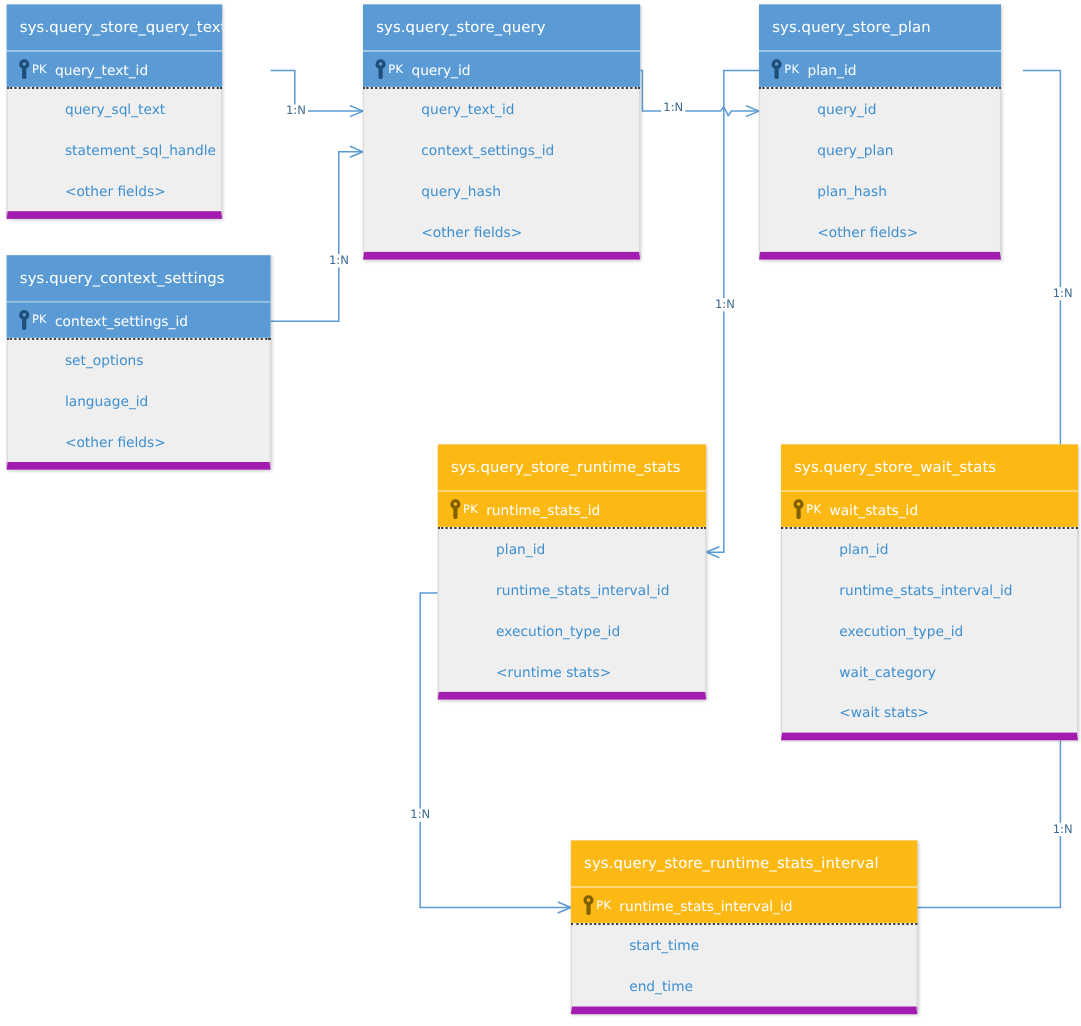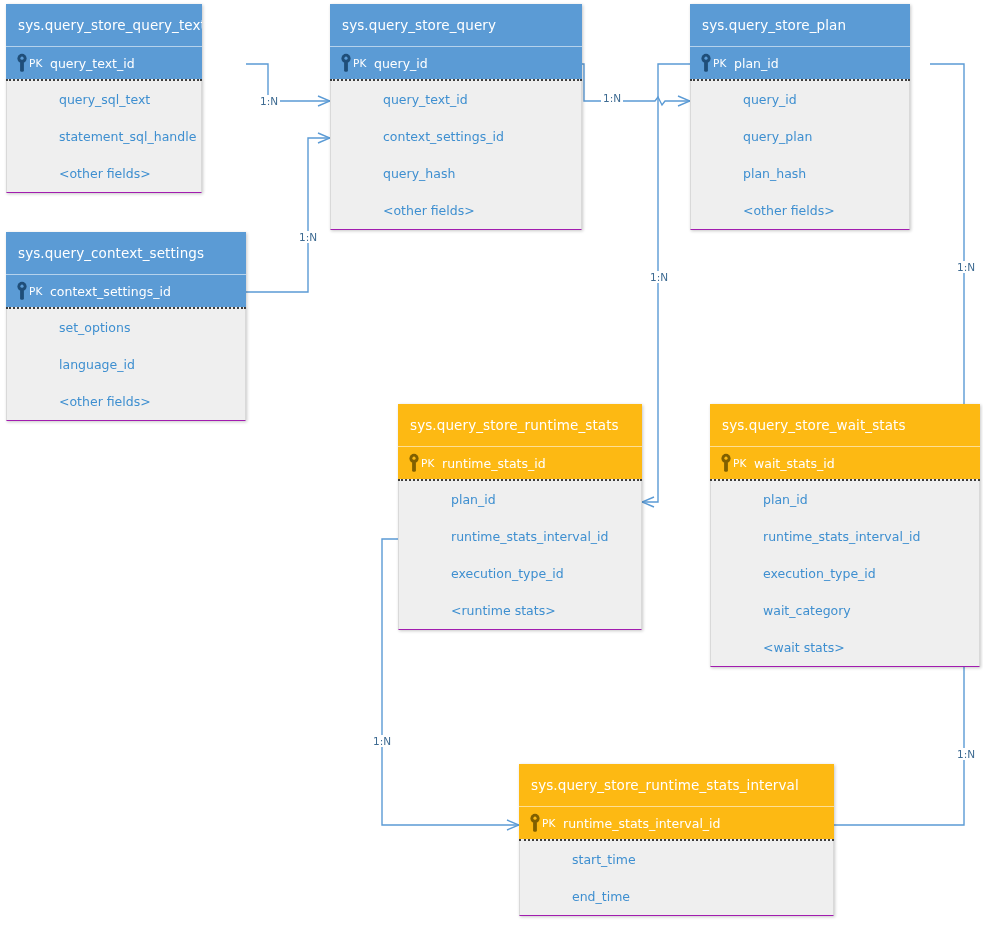--- a/index.html
+++ b/index.html
@@ -13,21 +13,21 @@
   
   .entity{
     position:absolute;
     box-sizing:border-box;
     background:#efefef;
     box-shadow:1px 1px 3px rgba(0,0,0,0.22);
   }
   .entity .body{
     border-left:1px solid #d9d9d9;
     border-right:1px solid #d9d9d9;
-    border-bottom:1px solid #a21caf;
+    border-bottom:7px solid #a21caf;
     background:#efefef;
   }
   .hdr{
     height:42px;line-height:42px;
     padding:0 0 0 12px;
     color:#ffffff;
     font-size:13.5px;
     letter-spacing:.1px;
     white-space:nowrap;
     overflow:hidden;

